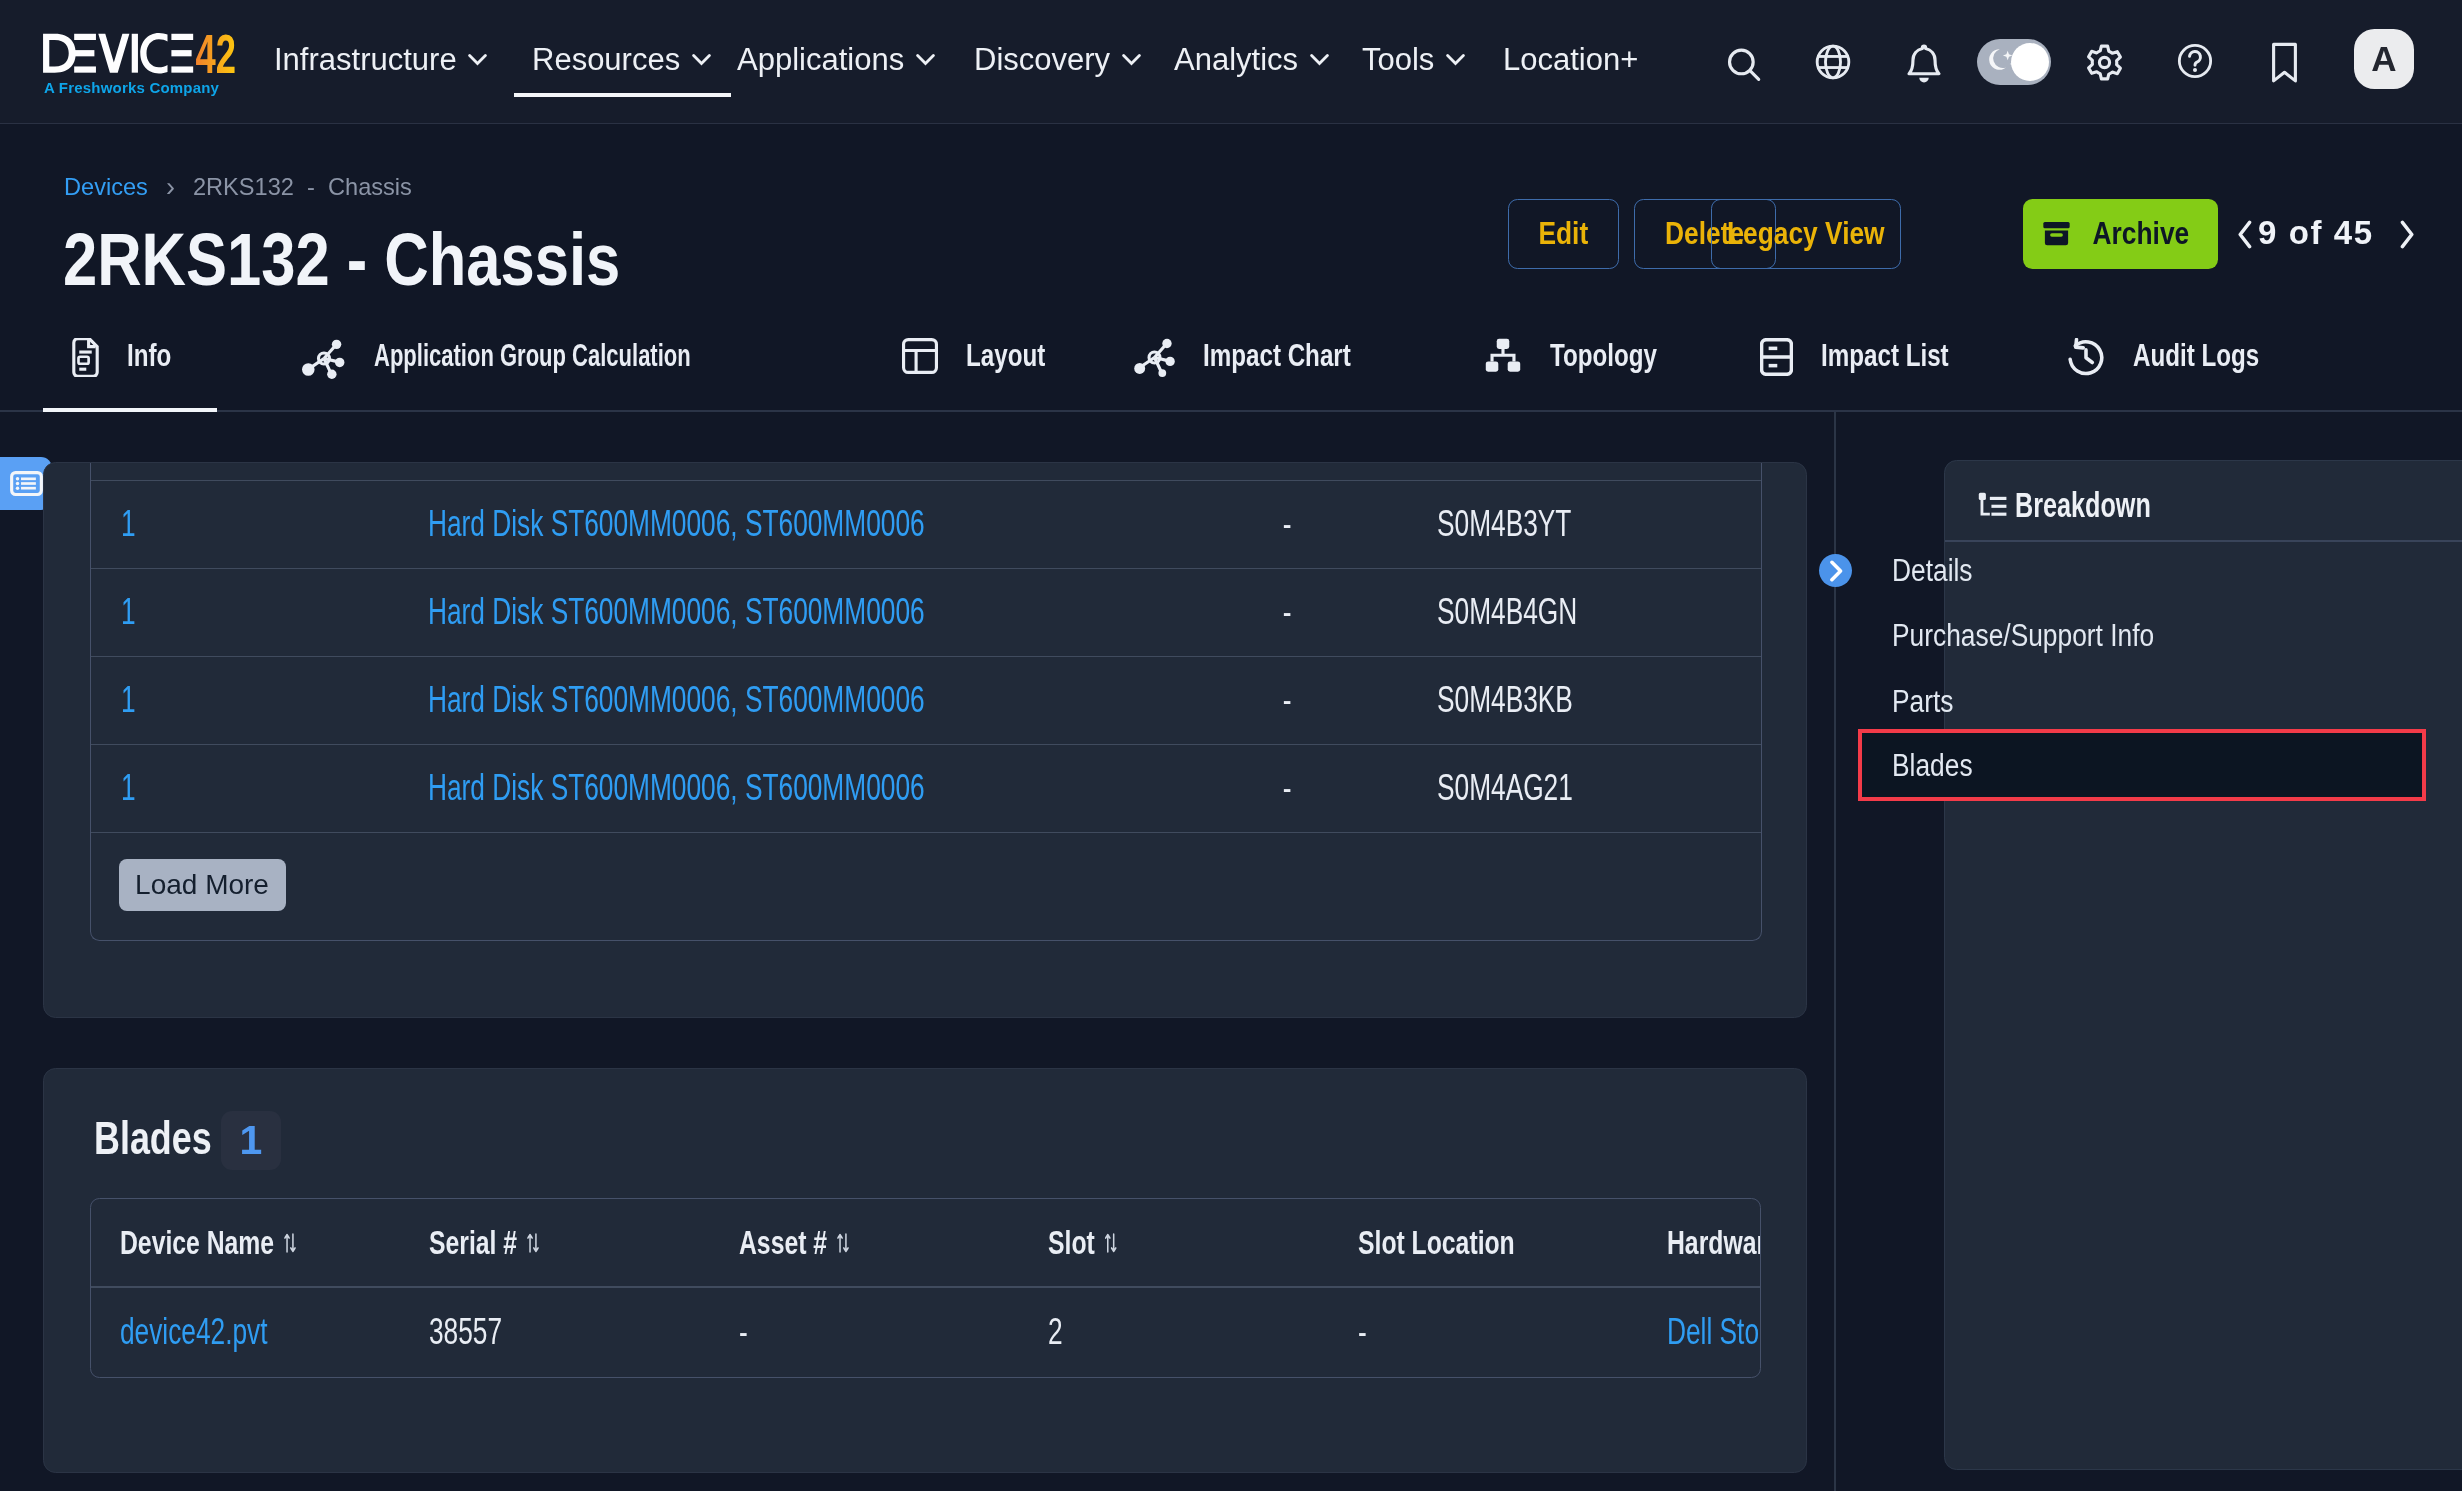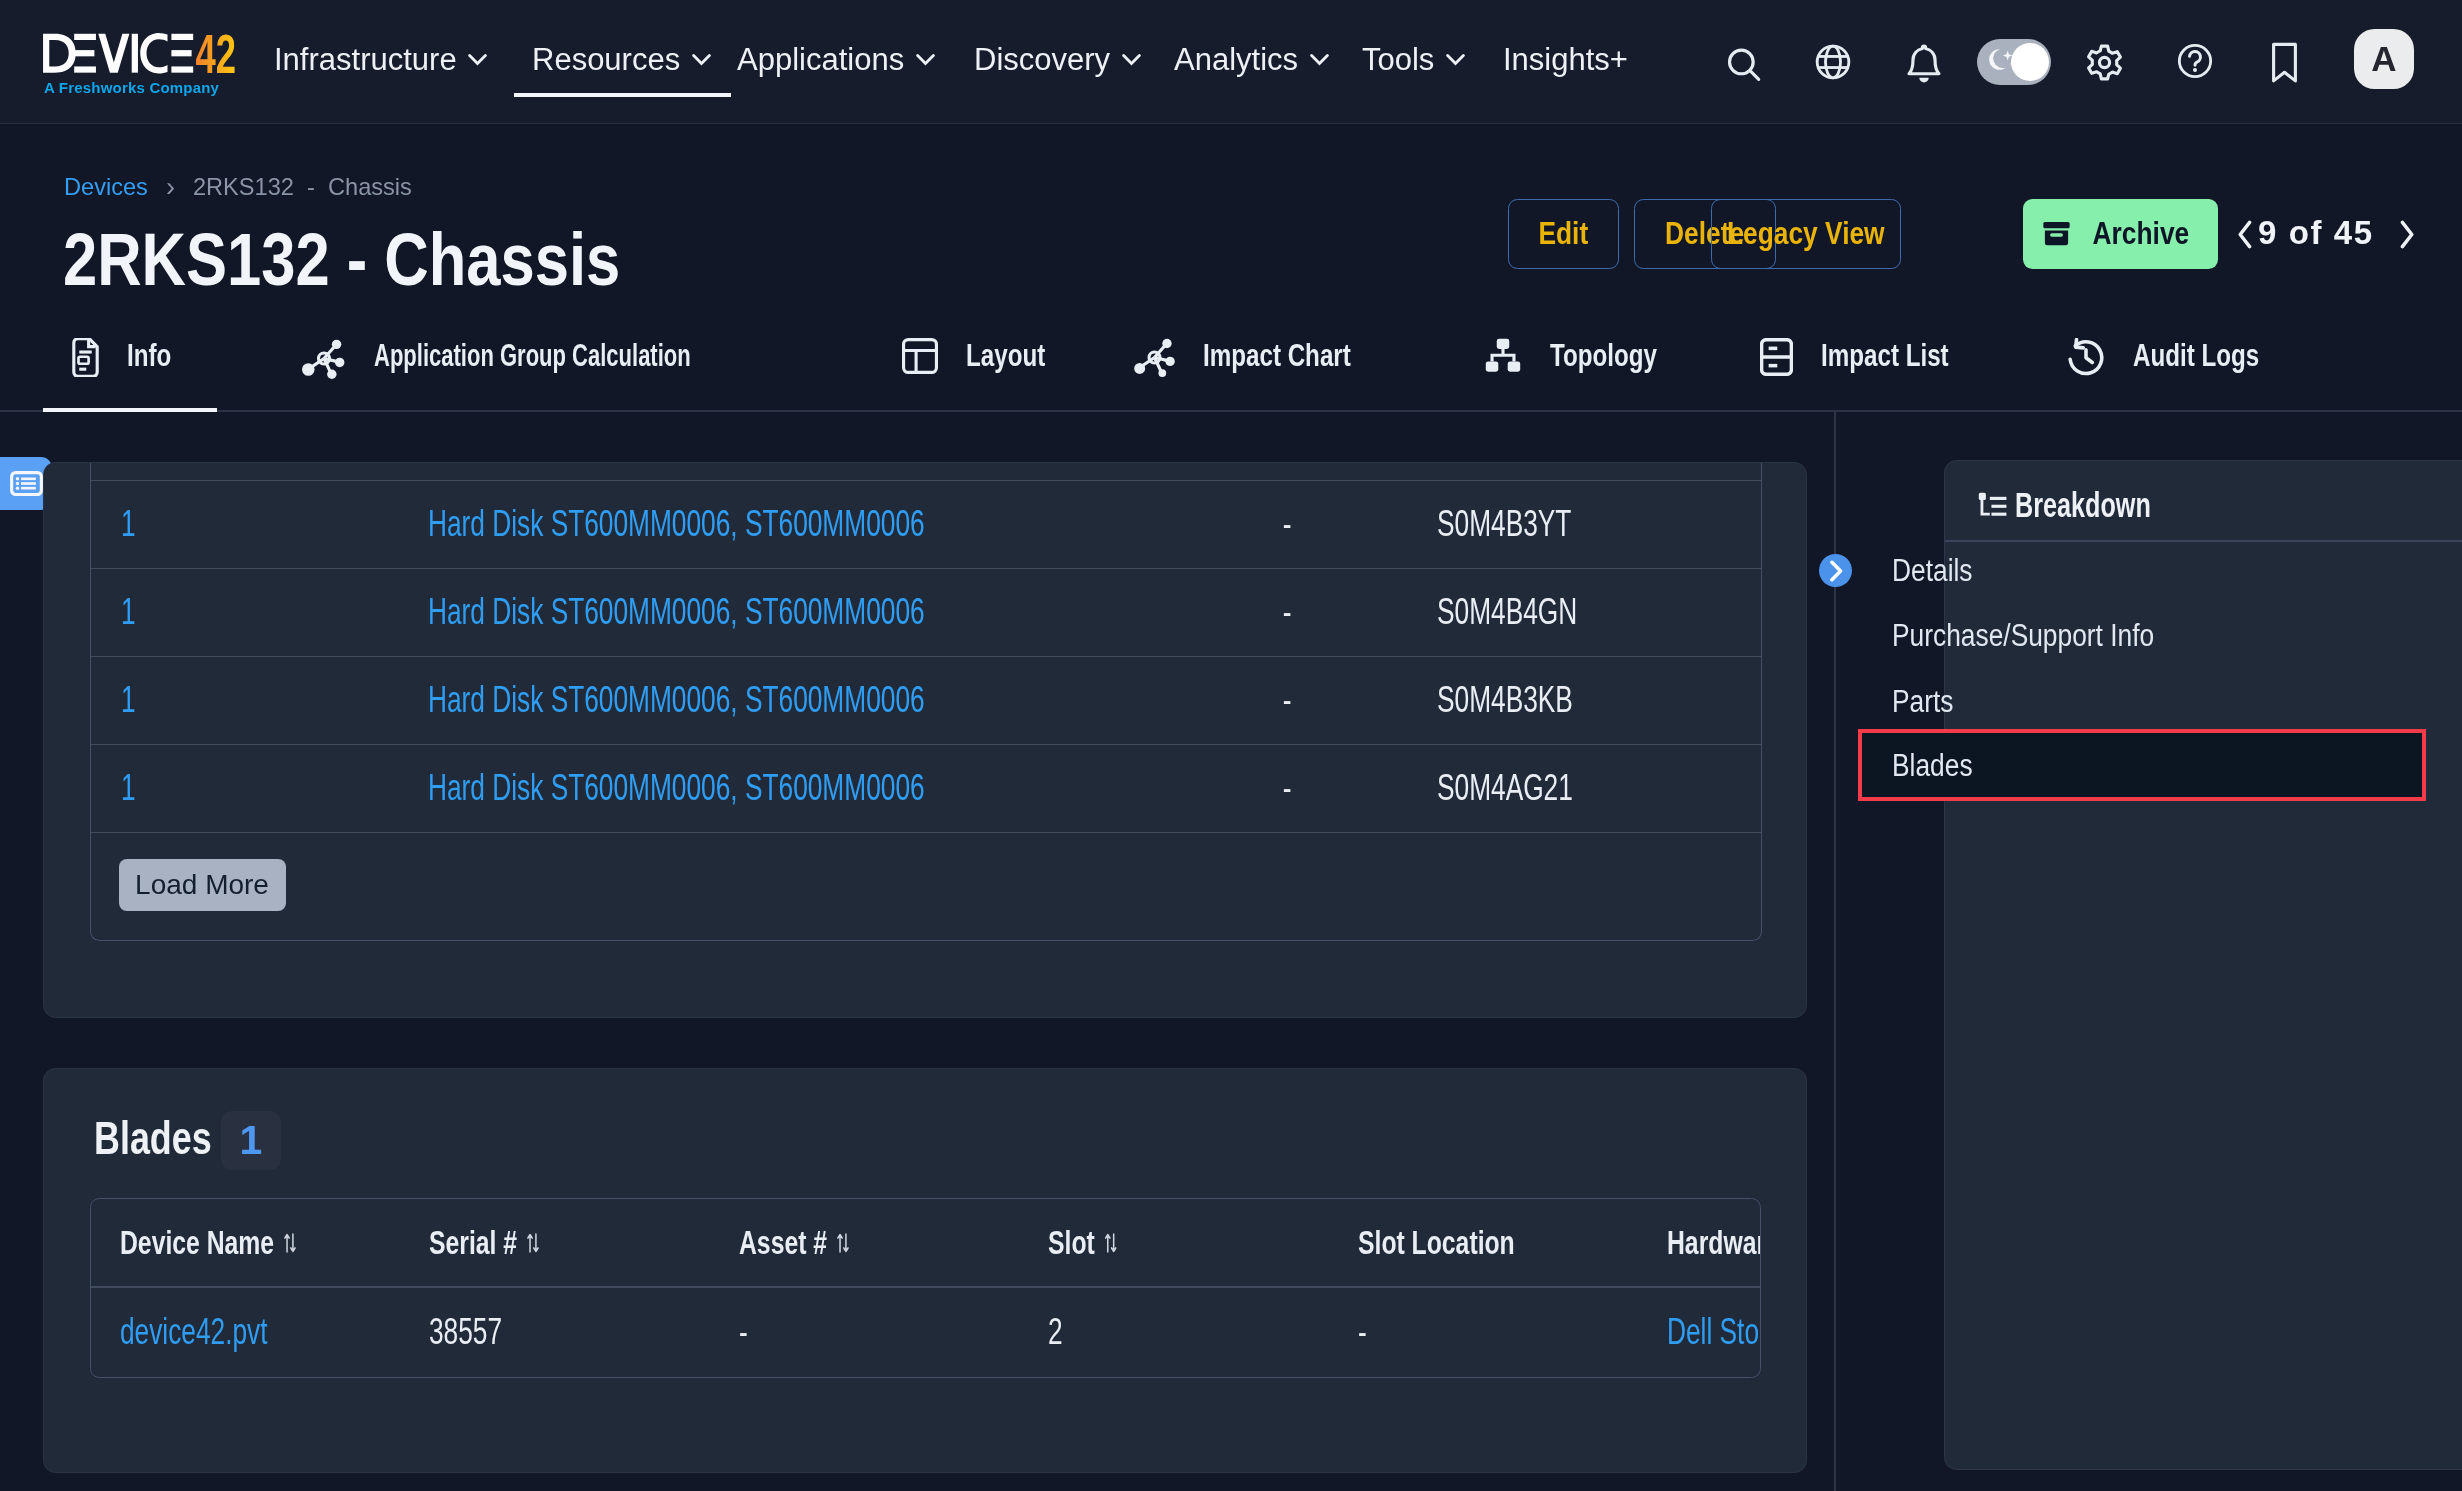--- a/index.html
+++ b/index.html
@@ -11,21 +11,21 @@
 .nvi{position:absolute;top:42px;height:36px;display:flex;align-items:center;gap:11.8px;color:#edf0f5;font-size:31px;font-weight:400}
 .und{position:absolute;left:514px;top:93px;width:217px;height:3.9px;background:#f4f6f9}
 .icx{position:absolute;top:43px}
 
 .bc{position:absolute;left:64px;top:172px;display:flex;gap:18px;font-size:23.6px;color:#8b94a6;align-items:center}
 .bc .bl{color:#339ef4}
 h1{position:absolute;left:63px;top:216px;font-size:75px;font-weight:bold;color:#f1f4f9;transform:scaleX(.82);transform-origin:0 0;white-space:nowrap}
 
 .btn{position:absolute;top:199px;height:70px;border:1.6px solid #3e6cab;border-radius:9.4px;color:#eab308;font-size:31px;font-weight:bold;display:flex;align-items:center;justify-content:center}
 .btn span,.btnf span{display:inline-block;transform:scaleX(.85)}
-.btnf{position:absolute;top:199px;height:70px;background:#86efac;border-radius:9.4px;color:#0d1626;font-size:31px;font-weight:bold;display:flex;align-items:center;justify-content:center;gap:13.3px}
+.btnf{position:absolute;top:199px;height:70px;background:#84cc16;border-radius:9.4px;color:#0d1626;font-size:31px;font-weight:bold;display:flex;align-items:center;justify-content:center;gap:13.3px}
 .pager{position:absolute;left:2258px;top:214px;font-size:33px;font-weight:bold;color:#f0f3f8;letter-spacing:1.6px}
 
 .tabbar{position:absolute;left:0;top:410px;width:2462px;height:2.4px;background:#2b3447}
 .tabund{position:absolute;left:43px;top:408px;width:174px;height:3.9px;background:#f2f5f9;z-index:3}
 .tab{position:absolute;top:338px;height:58px;display:flex;align-items:flex-start;gap:28px;color:#e9edf4;font-size:31px;font-weight:bold}
 .tab b{display:inline-block;transform:scaleX(.78);transform-origin:0 50%;font-weight:bold;white-space:nowrap}
 
 .vdiv{position:absolute;left:1834px;top:412px;width:1.6px;height:1080px;background:#2b3546}
 .ltab{position:absolute;left:0;top:457px;width:52px;height:53px;background:#5aa0f4;border-radius:0 11px 11px 0;display:flex;align-items:center;justify-content:center}
 .bluecirc{position:absolute;left:1819px;top:554px;width:33px;height:33px;border-radius:50%;background:#4b93ea;display:flex;align-items:center;justify-content:center}
@@ -82,21 +82,21 @@
       </svg></div>
 <div class="nvi" style="left:974px">Discovery <svg width="19" height="11.8" viewBox="0 0 24 15">
         <path d="M2,2 L12,12 L22,2" fill="none" stroke="#edf0f5" stroke-width="3.6" stroke-linecap="round"></path>
       </svg></div>
 <div class="nvi" style="left:1174px">Analytics <svg width="19" height="11.8" viewBox="0 0 24 15">
         <path d="M2,2 L12,12 L22,2" fill="none" stroke="#edf0f5" stroke-width="3.6" stroke-linecap="round"></path>
       </svg></div>
 <div class="nvi" style="left:1362px">Tools <svg width="19" height="11.8" viewBox="0 0 24 15">
         <path d="M2,2 L12,12 L22,2" fill="none" stroke="#edf0f5" stroke-width="3.6" stroke-linecap="round"></path>
       </svg></div>
-<div class="nvi" style="left:1503px">Insights+</div>
+<div class="nvi" style="left:1503px">Location+</div>
 <svg class="icx" style="left:1724px" width="41" height="41" viewBox="0 0 52 52">
       <circle cx="22" cy="24" r="15" fill="none" stroke="#e6eaf1" stroke-width="4"></circle>
       <line x1="33" y1="35" x2="44" y2="46" stroke="#e6eaf1" stroke-width="4" stroke-linecap="round"></line>
     </svg>
 <svg class="icx" style="left:1814px" width="38" height="38" viewBox="0 0 48 48">
       <circle cx="24" cy="24" r="20" fill="none" stroke="#e6eaf1" stroke-width="3.6"></circle>
       <ellipse cx="24" cy="24" rx="9.5" ry="20" fill="none" stroke="#e6eaf1" stroke-width="3.6"></ellipse>
       <line x1="4" y1="17" x2="44" y2="17" stroke="#e6eaf1" stroke-width="3.6"></line>
       <line x1="4" y1="31" x2="44" y2="31" stroke="#e6eaf1" stroke-width="3.6"></line>
     </svg>

